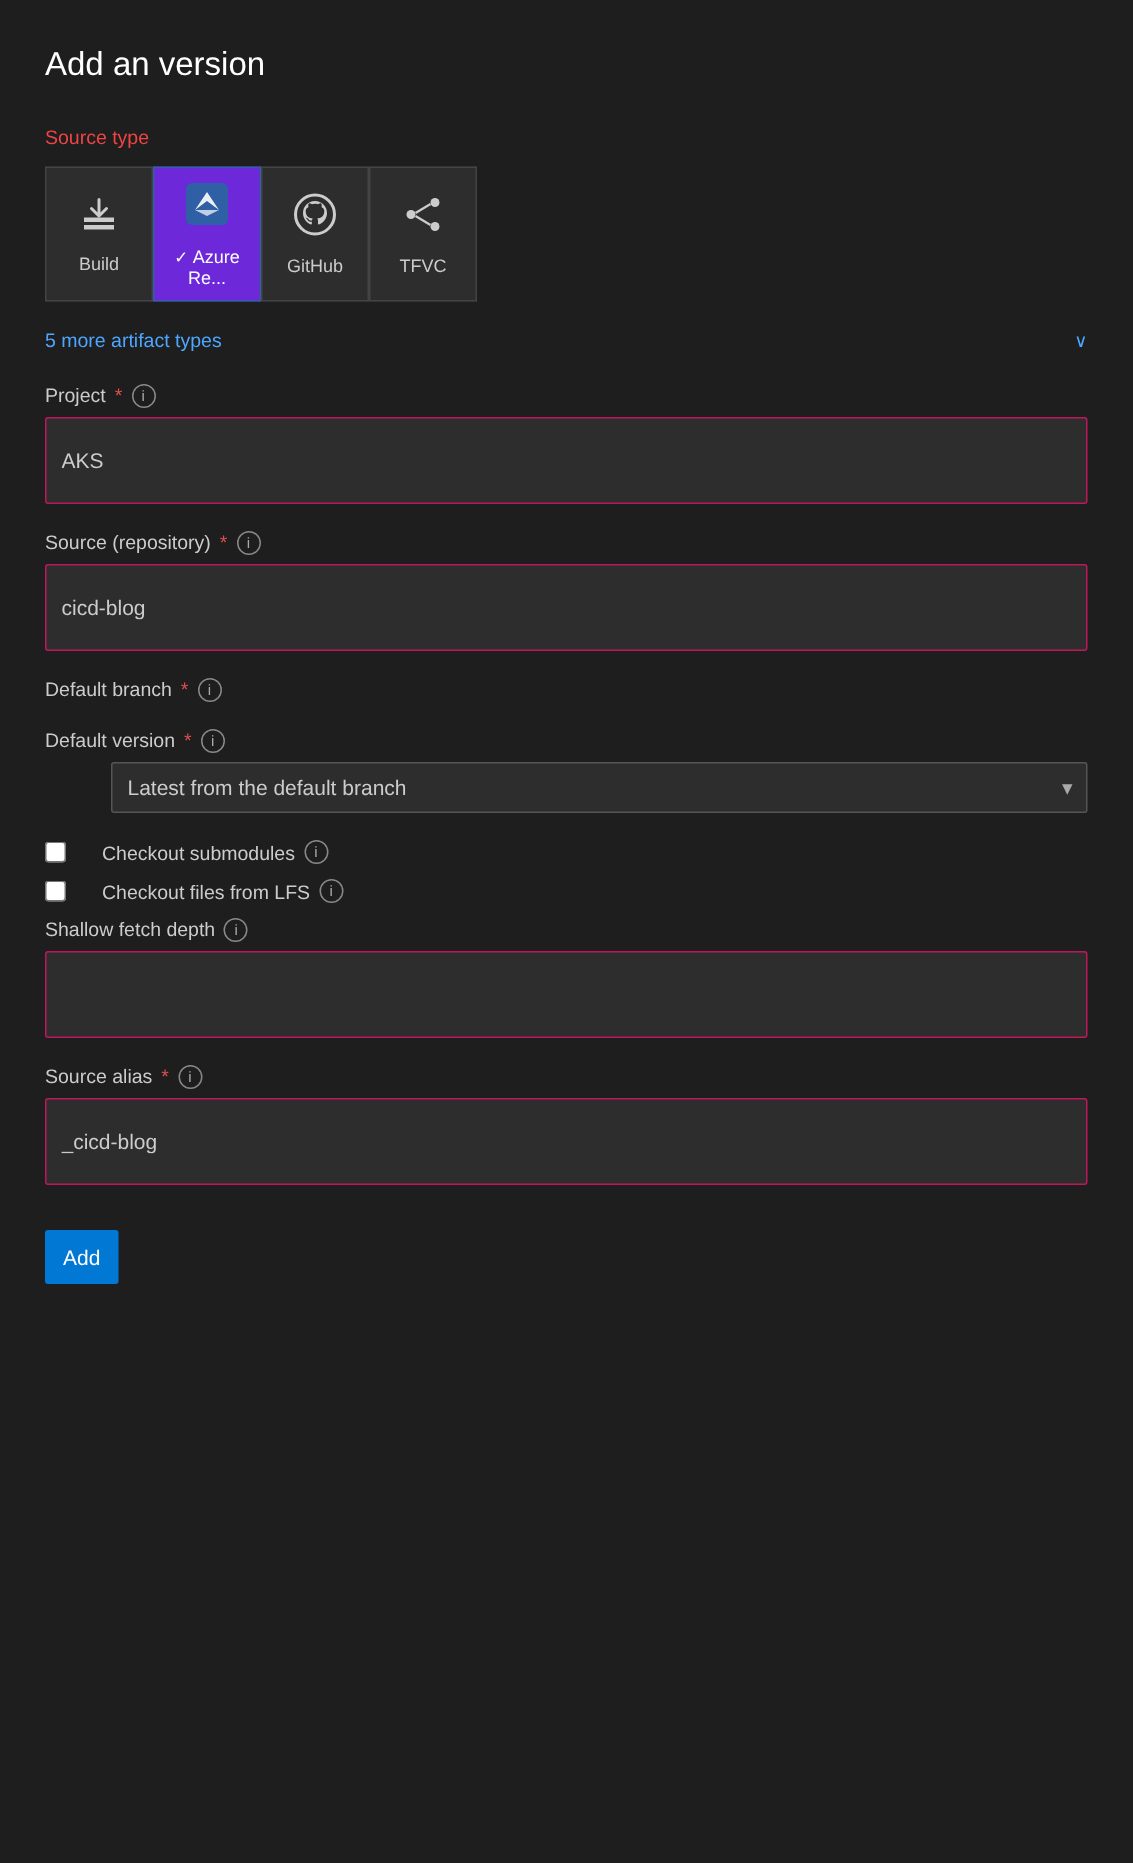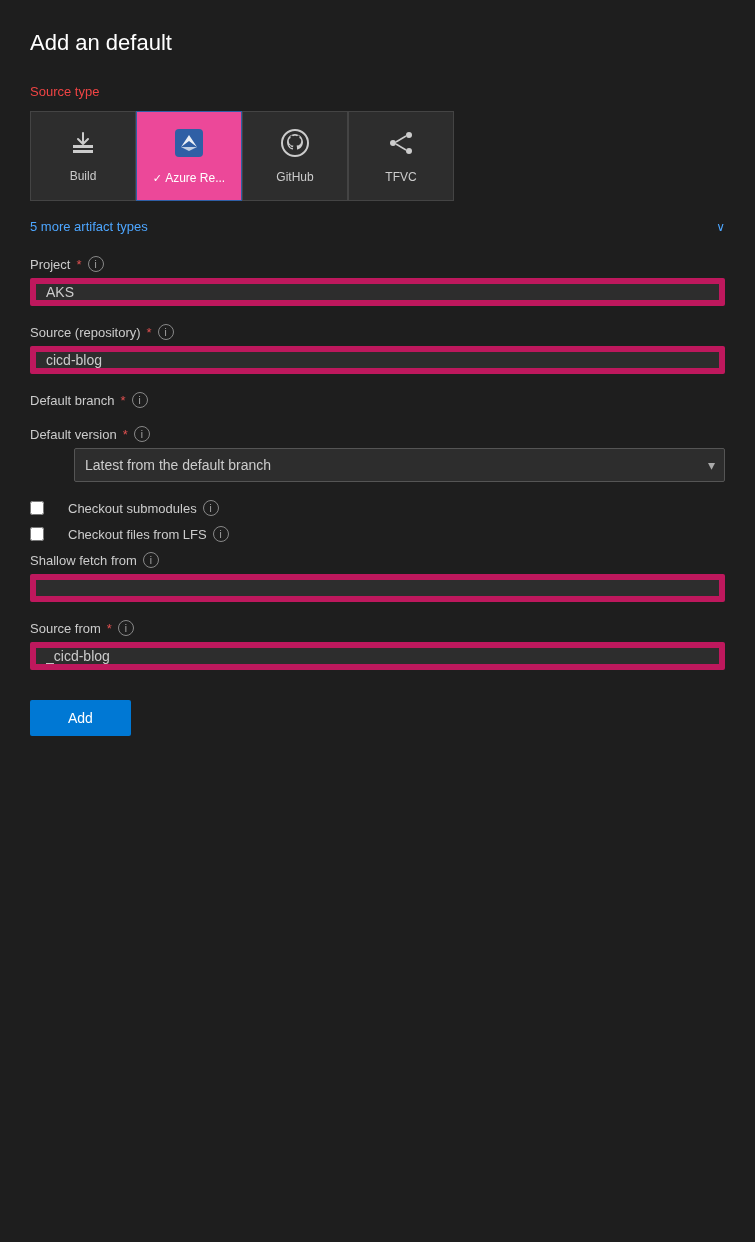--- a/index.html
+++ b/index.html
@@ -26,36 +26,36 @@
       margin-bottom: 12px;
     }
 
     .source-type-grid {
       display: flex;
       gap: 0px;
       margin-bottom: 18px;
     }
 
     .source-tile {
-      width: 106px;
+      width: 72px;
       height: 90px;
       display: flex;
       flex-direction: column;
       align-items: center;
       justify-content: center;
       background: #2d2d2d;
       border: 1px solid #444;
       cursor: pointer;
       gap: 8px;
       color: #cccccc;
       font-size: 13px;
     }
 
     .source-tile.selected {
-      background: #ec4899;
+      background: #6d28d9;
       border: 1px solid #2f5fa5;
       color: #ffffff;
     }
 
     .tile-icon {
       font-size: 26px;
       line-height: 1;
     }
 
     .tile-label {
@@ -74,21 +74,20 @@
       text-decoration: none;
       justify-content: space-between;
     }
 
     .field-group {
       margin-bottom: 18px;
     }
 
     .field-label {
       display: flex;
-      align-items: center;
       gap: 6px;
       font-size: 13px;
       color: #cccccc;
       margin-bottom: 6px;
     }
 
     .required-star {
       color: #e05050;
       font-size: 13px;
     }
@@ -103,25 +102,25 @@
       justify-content: center;
       font-size: 10px;
       color: #aaa;
       cursor: pointer;
       flex-shrink: 0;
     }
 
     .field-input {
       width: 100%;
       background: #2d2d2d;
-      border: 6px solid #be185d;
+      border: 1px solid #be185d;
       border-radius: 2px;
       color: #cccccc;
       font-size: 14px;
-      padding: 0 10px;
+      padding: 20px 10px;
       outline: none;
       font-family: inherit;
     }
 
     .field-select {
       width: 100%;
       background: #2d2d2d;
       border: 1px solid #555;
       border-radius: 2px;
       color: #cccccc;
@@ -172,35 +171,35 @@
       display: flex;
       align-items: center;
       gap: 6px;
     }
 
     .add-button {
       background: #0078d4;
       color: #ffffff;
       border: none;
       border-radius: 2px;
-      padding: 10px 38px;
+      padding: 10px 12px;
       font-size: 14px;
       font-family: inherit;
       cursor: pointer;
       margin-top: 12px;
     }
 
   </style>
 </head>
 <body>
 
 
 
 
-<h1 class="page-title">Add an default</h1>
+<h1 class="page-title">Add an version</h1>
 
 
 <div class="field-group">
   <div class="section-label">Source type</div>
 
   <div class="source-type-grid">
 
     <div class="source-tile">
       <span class="tile-icon">
         <svg width="28" height="28" viewBox="0 0 28 28" fill="none">
@@ -314,30 +313,30 @@
   <input type="checkbox" class="checkbox-input" style="">
   <label class="checkbox-label">
     <span>Checkout files from LFS</span>
     <span class="info-icon">i</span>
   </label>
 </div>
 
 
 <div class="field-group">
   <div class="field-label">
-    <span>Shallow fetch from</span>
+    <span>Shallow fetch depth</span>
     <span class="info-icon">i</span>
   </div>
   <input class="field-input" type="text" value="" style="">
 </div>
 
 
 <div class="field-group">
   <div class="field-label">
-    <span>Source from</span>
+    <span>Source alias</span>
     <span class="required-star">*</span>
     <span class="info-icon">i</span>
   </div>
   <input class="field-input" type="text" value="_cicd-blog" style="">
 </div>
 
 
 <button class="add-button">Add</button>
 
 

